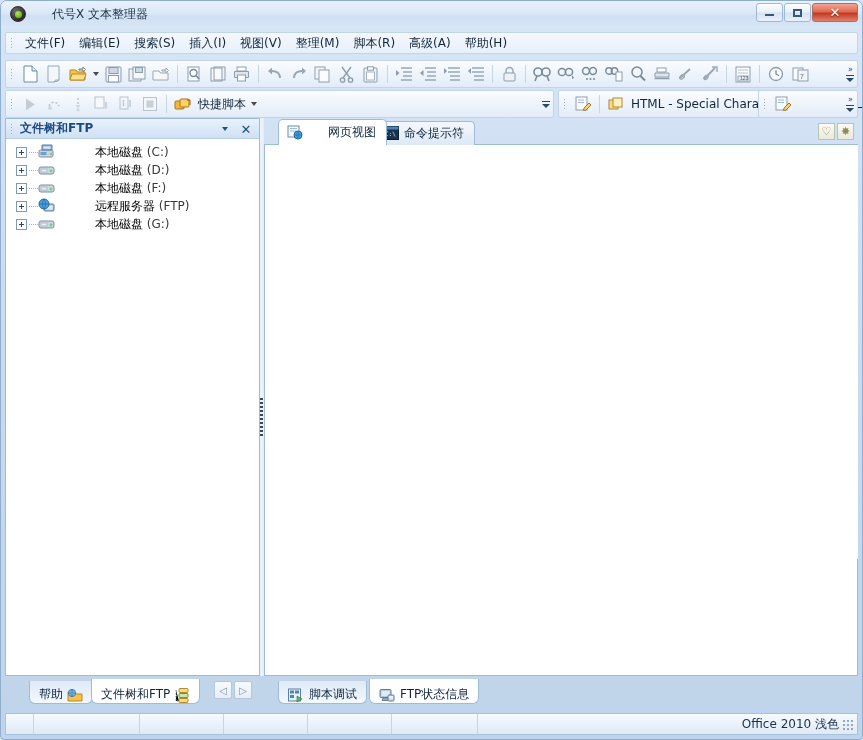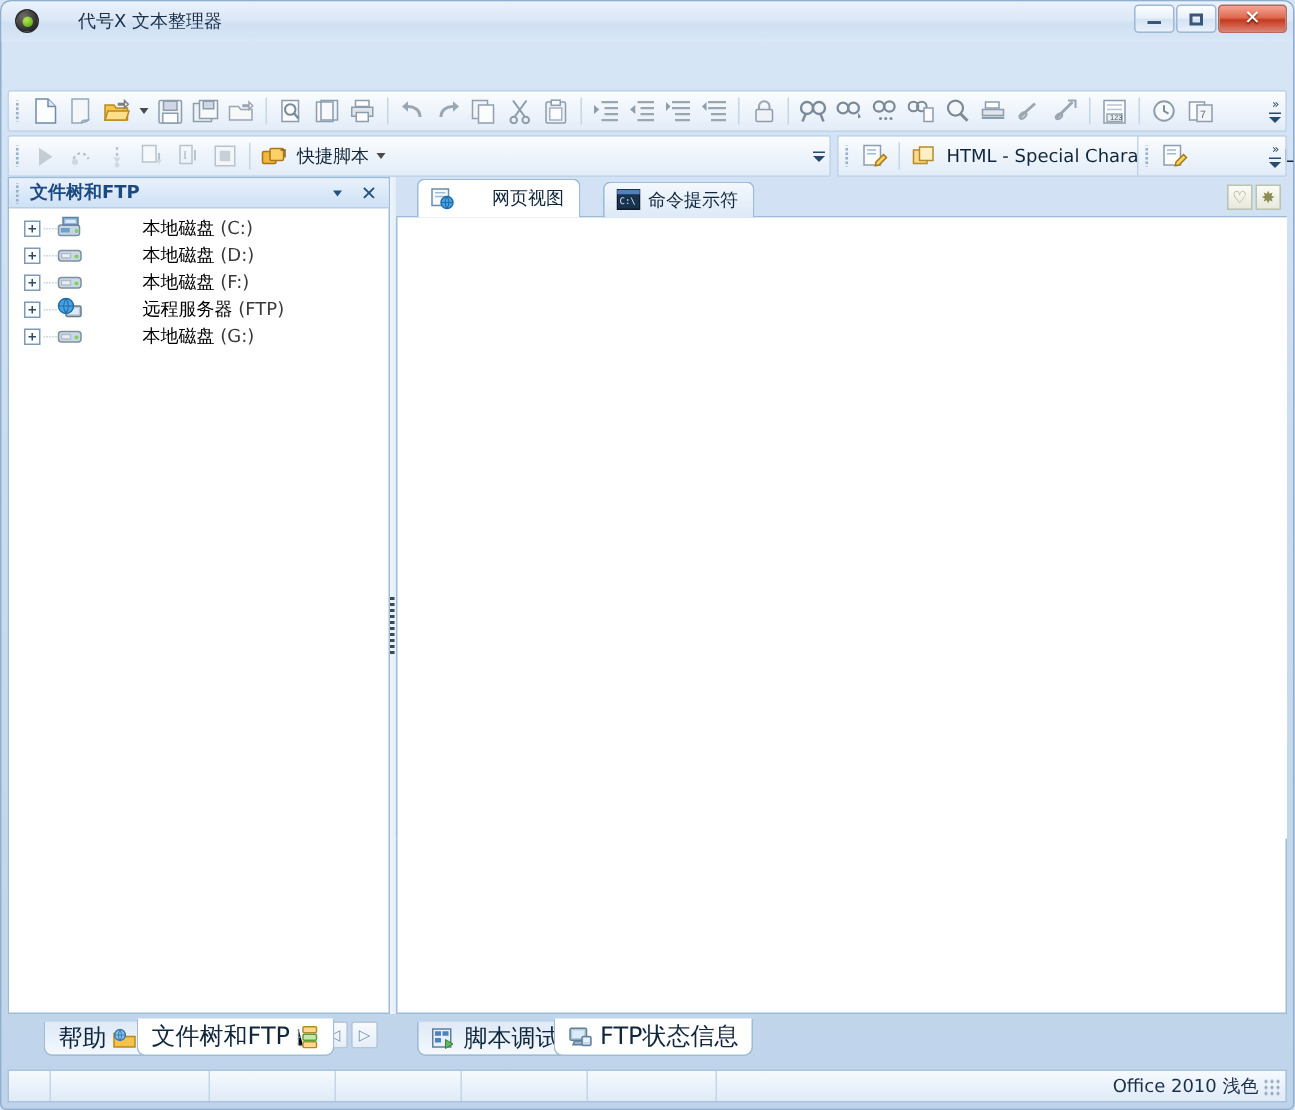--- a/index.html
+++ b/index.html
@@ -209,21 +209,20 @@
     border: 1px solid #9dbcd8; border-bottom: none;
     border-radius: 5px 5px 0 0;
     font-size: 12px; color: #10263d; white-space: nowrap;
   }
   .tab.active {
     background: #ffffff; z-index: 3; top: 1px; height: 26px; gap: 20px;
   }
   .tab.inactive {
     background: linear-gradient(to bottom, #f3f8fd 0%, #e6eff9 60%, #dde9f6 100%);
     z-index: 2;
-    margin-left: 28px;
   }
   .tab-icon { width: 16px; height: 15px; margin-right: 5px; position: relative; flex:0 0 auto;}
   .tab-btns { position: absolute; right: 4px; top: 5px; display: flex; gap: 2px; }
   .tab-btn {
     width: 17px; height: 17px; border: 1px solid #b9c4ae;
     background: linear-gradient(to bottom,#fbfbf6,#e8e8dc);
     display: flex; align-items: center; justify-content: center;
   }
 
   #editor-top {
@@ -257,25 +256,25 @@
     position: absolute; left: 263px; top: 558px; width: 594px; height: 117px;
     background: #ffffff; border: 1px solid #9dbcd8; border-top: none;
   }
 
   
   .btabbar { position: absolute; height: 25px; }
   #btab-left { left: 4px; top: 678px; width: 255px; }
   #btab-right { left: 263px; top: 678px; width: 594px; }
   .btab {
     position: absolute; bottom: 0; height: 23px;
-    display: flex; align-items: center;
+    display: flex; align-items: flex-end;
     padding: 0 9px;
     border: 1px solid #9dbcd8; border-top: none;
     border-radius: 0 0 6px 6px;
-    font-size: 16px; color: #10263d; white-space: nowrap;
+    font-size: 12px; color: #10263d; white-space: nowrap;
   }
   .btab.active { background: #ffffff; z-index: 3; height: 25px; }
   .btab.inactive {
     background: linear-gradient(to bottom, #dfeaf7 0%, #eaf2fb 60%, #f4f9fd 100%);
     z-index: 2;
   }
   .btab-icon { width: 16px; height: 15px; position: relative; flex: 0 0 auto; }
   .nav-btns { position: absolute; right: 8px; top: 2px; display: flex; gap: 2px; }
   .nav-btn {
     width: 18px; height: 18px;
@@ -323,20 +322,32 @@
         <div class="cap-glyph">
             <span class="max-mark"></span>
           </div>
       </div>
       <div class="cap-btn close">
         <div class="cap-glyph">✕</div>
       </div>
     </div>
   </div>
 
+  <div id="menubar">
+    <div class="grip"></div>
+    <div class="menu-item">文件(F)</div>
+    <div class="menu-item">编辑(E)</div>
+    <div class="menu-item">搜索(S)</div>
+    <div class="menu-item">插入(I)</div>
+    <div class="menu-item">视图(V)</div>
+    <div class="menu-item">整理(M)</div>
+    <div class="menu-item">脚本(R)</div>
+    <div class="menu-item">高级(A)</div>
+    <div class="menu-item">帮助(H)</div>
+  </div>
 
   <div id="toolbar1" class="toolbar">
     <div class="grip"></div>
 
     <div class="tb-btn">
       <svg width="17" height="18" viewBox="0 0 17 18">
           <path d="M2 1h8l5 5v11H2z" fill="#fbfdff" stroke="#6f8ba6"></path>
           <path d="M10 1v5h5" fill="#dce8f4" stroke="#6f8ba6"></path>
         </svg>
     </div>

